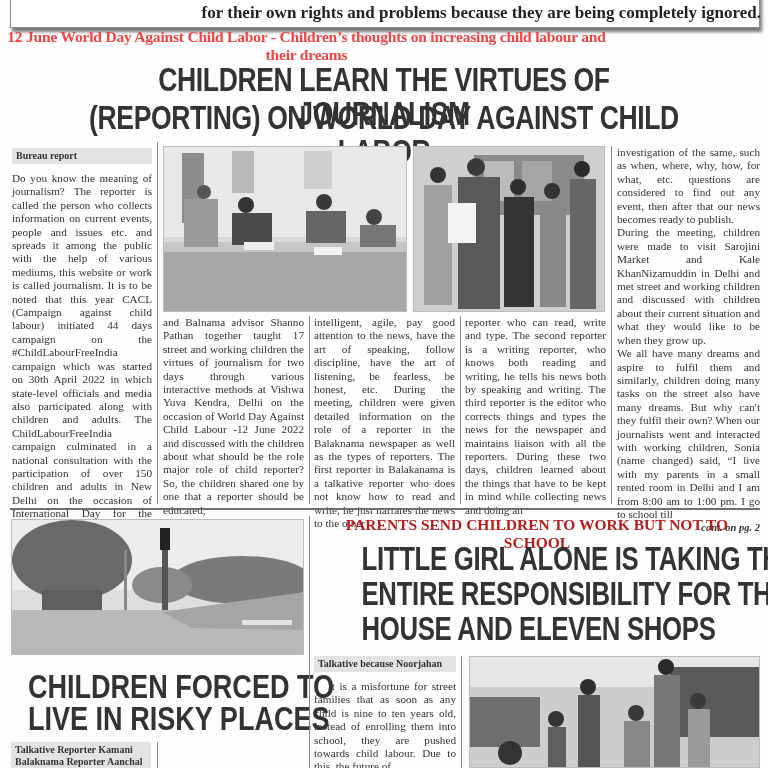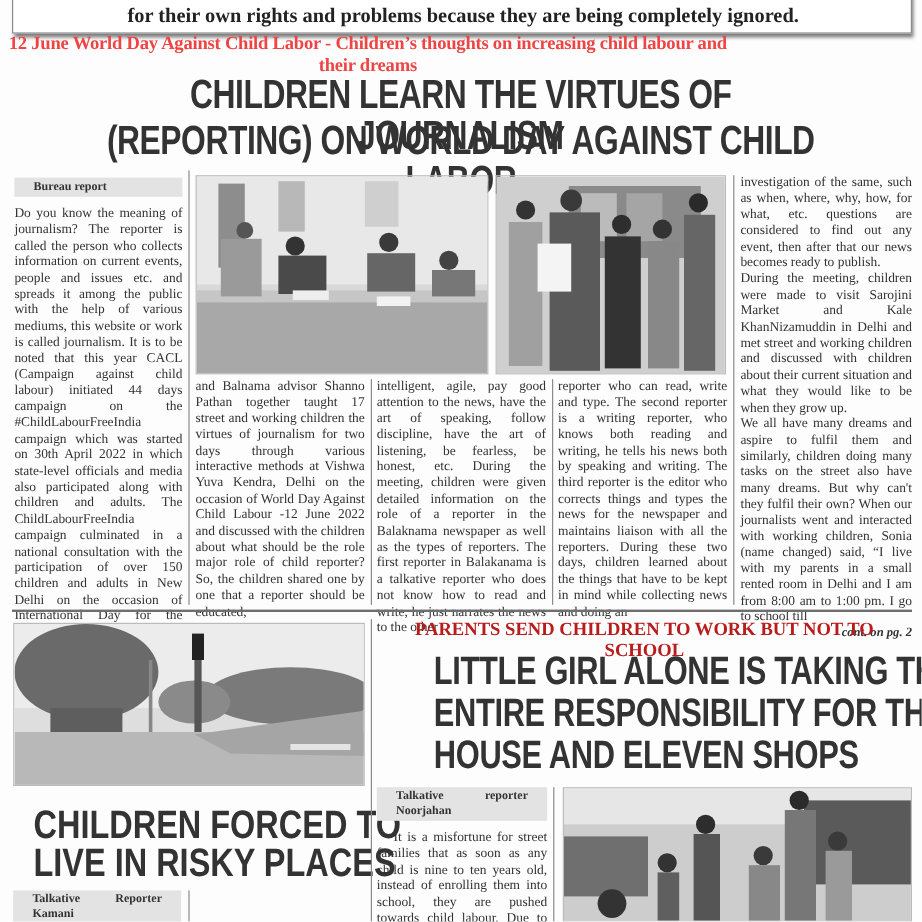--- a/index.html
+++ b/index.html
@@ -4,21 +4,21 @@
 <style>
   * { box-sizing: border-box; margin: 0; padding: 0; }
   html, body { width: 768px; height: 768px; overflow: hidden; background: #fdfdfd; }
   body { position: relative; font-family: "Liberation Serif", "DejaVu Serif", serif; color: #2a2a2a; }
 
   .quote-box {
     position: absolute; left: 10px; top: -12px; width: 750px; height: 40px;
     background: #fff; border: 1px solid #8a8a8a; box-shadow: 2px 4px 3px #7a7a7a;
   }
   .quote-line {
-    position: absolute; left: 0; width: 750px; text-align: center;
+    position: absolute; left: 0; width: 750px; text-align: right;
     font-family: "Liberation Serif", serif; font-weight: bold; font-size: 17px; color: #222;
   }
   .quote-line.l1 { top: -8px; }
   .quote-line.l2 { top: 14px; }
 
   .kicker {
     position: absolute; left: 0; top: 28px; width: 613px; text-align: center;
     font-family: "Liberation Serif", serif; font-weight: bold; font-size: 15.5px; color: #ef4444;
     letter-spacing: -0.2px;
   }
@@ -31,21 +31,21 @@
   }
   .main-h1 { top: 62px; font-size: 34px; transform: scaleX(0.78); }
   .main-h2 { top: 100px; font-size: 34px; transform: scaleX(0.78); }
 
   .col { position: absolute; font-size: 11.2px; line-height: 13.4px; text-align: justify; color: #333; }
   .col p { hyphens: auto; }
   .rule-v { position: absolute; width: 1px; background: #8a8a8a; }
   .rule-h { position: absolute; height: 2px; background: #6f6f6f; }
 
   .byline {
-    background: #e3e3e3; font-weight: bold; font-size: 10px; padding: 2px 16px; color: #333; line-height: 12px;
+    background: #e3e3e3; font-weight: bold; font-size: 10px; padding: 2px 4px; color: #333; line-height: 12px;
   }
 
   .photo { position: absolute; overflow: hidden; border: 1px solid #bbb; }
   .photo svg { display: block; }
 
   .sub-kicker {
     position: absolute; left: 312px; top: 516px; width: 450px; text-align: center;
     font-family: "Liberation Serif", serif; font-weight: bold; font-size: 15.5px; color: #b91c1c;
   }
   .h-girl {
@@ -176,21 +176,21 @@
 </div>
 <div class="rule-v" style="left:309px; top:516px; height:252px;"></div>
 
 <div class="sub-kicker">PARENTS SEND CHILDREN TO WORK BUT NOT TO SCHOOL</div>
 <div class="h-girl" style="top:542px;">LITTLE GIRL ALONE IS TAKING THE</div>
 <div class="h-girl" style="top:577px;">ENTIRE RESPONSIBILITY FOR THE</div>
 <div class="h-girl" style="top:612px;">HOUSE AND ELEVEN SHOPS</div>
 
 <div class="col" style="left:314px; top:656px; width:142px;">
   <div class="byline">
-    <div>Talkative reporter Noorjahan</div>
+    <div>Talkative because Noorjahan</div>
   </div>
   <p style="margin-top:8px; text-indent:14px;">It is a misfortune for street families that as soon as any child is nine to ten years old, instead of enrolling them into school, they are pushed towards child labour. Due to this, the future of</p>
 </div>
 <div class="rule-v" style="left:461px; top:656px; height:112px;"></div>
 
 <div class="photo" style="left:469px; top:656px; width:291px; height:112px;">
   <svg width="291" height="112" viewBox="0 0 291 112">
     <rect width="291" height="112" fill="#cdcdcd"></rect>
     <rect x="0" y="0" width="291" height="30" fill="#e6e6e6"></rect>
     <rect x="200" y="10" width="91" height="70" fill="#5a5a5a"></rect>

